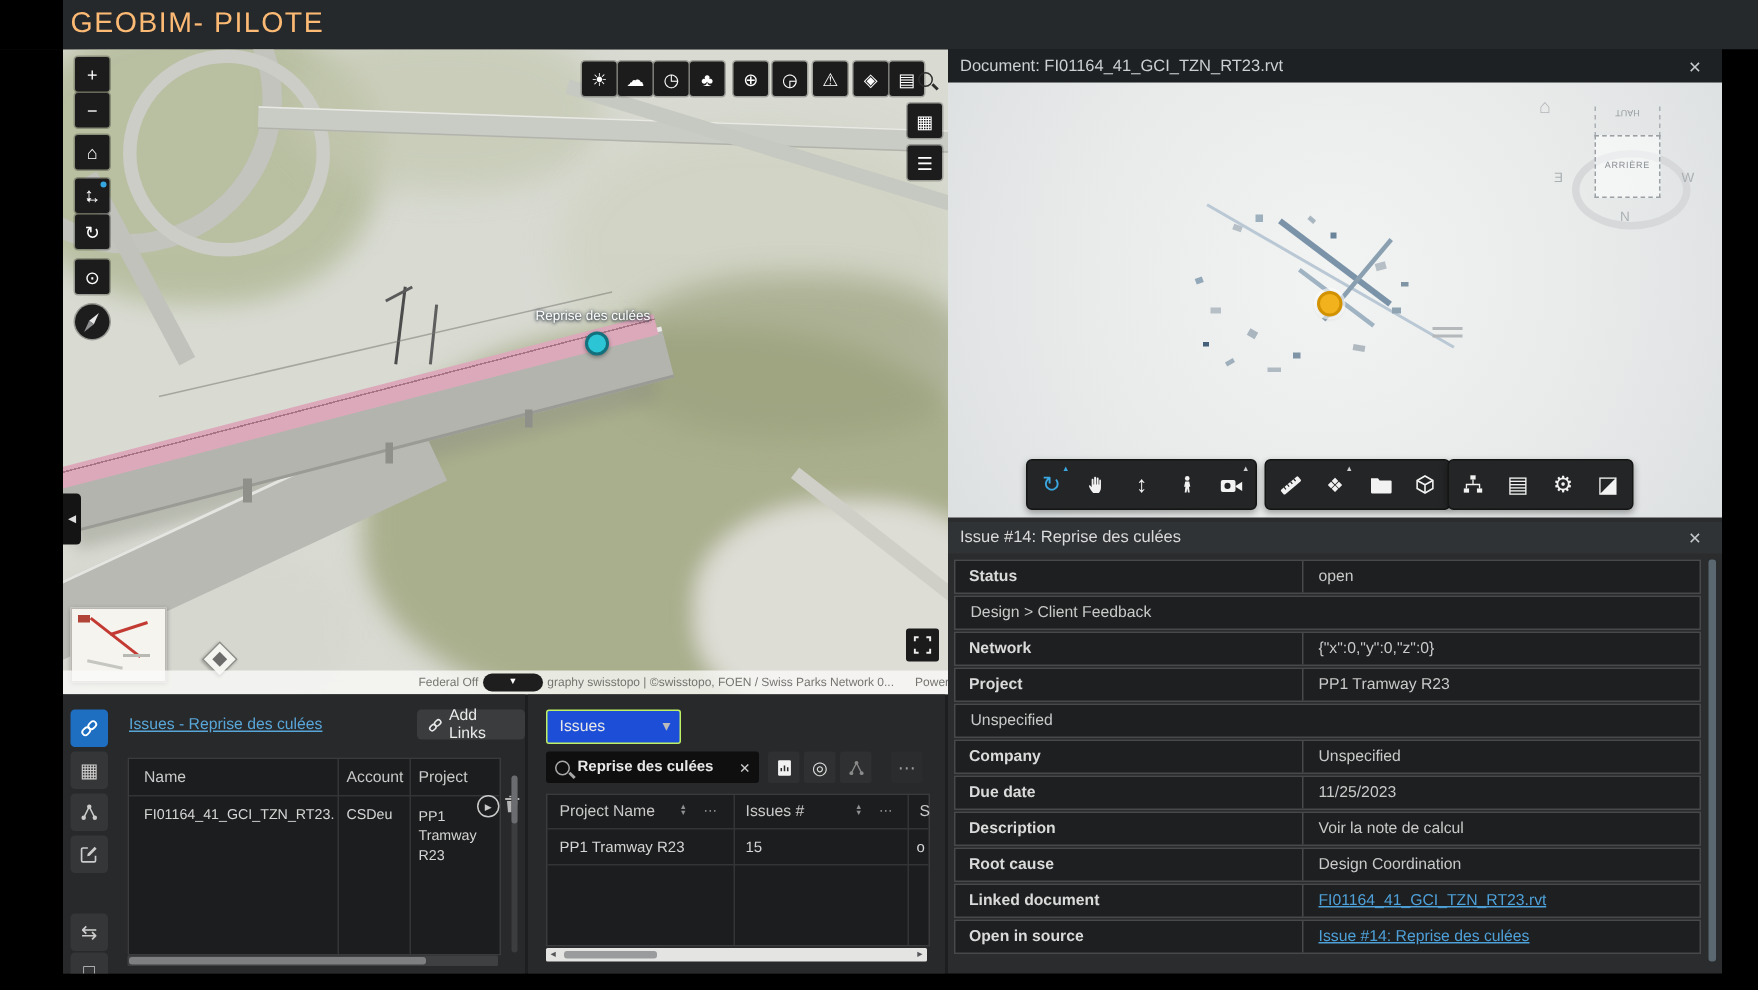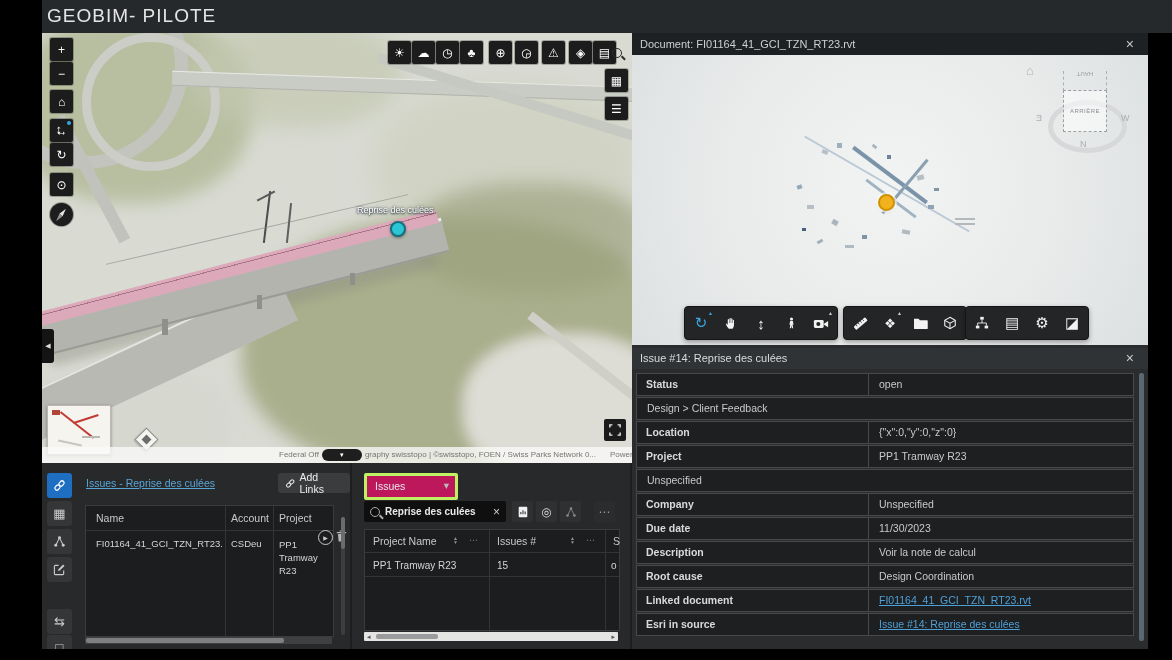--- a/index.html
+++ b/index.html
@@ -2,21 +2,21 @@
 <html><head>
 <meta charset="utf-8">
 <style>
   html,body{margin:0;padding:0;background:#000;}
   #root{position:relative;width:1172px;height:660px;background:#000;overflow:hidden;
         font-family:"Liberation Sans",sans-serif;-webkit-font-smoothing:antialiased;}
   .abs{position:absolute;}
   
   .hdr{left:0;top:0;width:1172px;height:33px;background:#26292c;}
   .hdr-black{left:0;top:0;width:42px;height:33px;background:#000;}
-  .hdr-title{left:47px;top:5px;font-size:19px;letter-spacing:1px;color:#e5e5e5;font-weight:500;}
+  .hdr-title{left:47px;top:5px;font-size:19px;letter-spacing:1px;color:#fdba74;font-weight:500;}
   .logo{right:34px;top:2px;text-align:right;line-height:1;margin-top:33px;}
   .logo .l1{font-size:20px;color:#f3f4f5;letter-spacing:.5px;}
   .logo .l1 b{font-weight:800;}
   .logo .plus{color:#45b6dc;font-weight:800;font-size:13px;vertical-align:6px;}
   .logo .l2{font-size:6.5px;color:#8fa0a8;letter-spacing:1.6px;margin-top:2px;}
   
   .gut-l{left:0;top:33px;width:42px;height:617px;background:#000;}
   .gut-r{left:1148px;top:33px;width:24px;height:617px;background:#000;}
   .footer{left:0;top:649px;width:1172px;height:11px;background:#000;}
   
@@ -71,21 +71,21 @@
   .sbtn{position:absolute;left:5px;width:25px;height:25px;background:#353637;border-radius:3px;display:flex;align-items:center;justify-content:center;color:#ccc;font-size:13px;}
   .sbtn.blue{background:#1e6fc2;color:#fff;}
   .bc-link{position:absolute;font-size:10.5px;color:#58a6d8;text-decoration:underline;}
   .addlinks{position:absolute;height:20px;background:#3b3c3d;border-radius:3px;color:#ececec;font-size:10.5px;display:flex;align-items:center;gap:4px;padding:0 7px;}
   .dtable{position:absolute;background:#1c1d1e;border:1px solid #3a3b3c;}
   .th{position:absolute;font-size:10.5px;color:#c9c9c9;}
   .td{position:absolute;font-size:9.5px;color:#d5d5d5;}
   .sep{position:absolute;background:#333436;}
   .sort{position:absolute;display:flex;flex-direction:column;line-height:4px;font-size:5px;color:#8f9092;}
   .more3{position:absolute;font-size:9px;color:#8f9092;letter-spacing:1px;}
-  .drop{position:absolute;background:#be185d;border:3px solid #bef264;border-radius:2px;color:#e8e8e8;font-size:10.5px;}
+  .drop{position:absolute;background:#1d4ed8;border:1px solid #bef264;border-radius:2px;color:#e8e8e8;font-size:10.5px;}
   .searchbox{position:absolute;background:#0f0f10;border-radius:2px;color:#e8e8e8;font-size:10px;display:flex;align-items:center;}
   .mbtn2{position:absolute;width:21px;height:21px;background:#2f3031;border-radius:2px;display:flex;align-items:center;justify-content:center;color:#e0e0e0;font-size:12px;}
   .hscroll{position:absolute;background:#e4e4e3;border-radius:1px;}
   .hscroll .thumb{position:absolute;top:2px;height:5px;background:#9a9b9d;border-radius:2px;}
   .hscroll .ar{position:absolute;top:0;font-size:7px;color:#55565a;line-height:9px;}
   .vscrollL{position:absolute;width:4px;background:#3c3d3f;border-radius:2px;}
   .vscrollL .vthumb{position:absolute;left:0;width:4px;background:#6a6c6f;border-radius:2px;}
   .circle-play{display:inline-flex;width:13px;height:13px;border:1.3px solid #c9c9c9;border-radius:50%;align-items:center;justify-content:center;font-size:6px;color:#c9c9c9;}
 </style>
 </head>
@@ -352,52 +352,52 @@
     </div>
 
     <div class="irow" style="left:4px;top:340px;">
         <div class="lab">Status</div>
         <div class="val">open</div>
       </div>
     <div class="irow" style="left:4px;top:364px;">
         <div class="val">Design &gt; Client Feedback</div>
       </div>
     <div class="irow" style="left:4px;top:388px;">
-        <div class="lab">Location</div>
+        <div class="lab">Network</div>
         <div class="val">{"x":0,"y":0,"z":0}</div>
       </div>
     <div class="irow" style="left:4px;top:412px;">
         <div class="lab">Project</div>
         <div class="val">PP1 Tramway R23</div>
       </div>
     <div class="irow" style="left:4px;top:436px;">
         <div class="val">Unspecified</div>
       </div>
     <div class="irow" style="left:4px;top:460px;">
         <div class="lab">Company</div>
         <div class="val">Unspecified</div>
       </div>
     <div class="irow" style="left:4px;top:484px;">
         <div class="lab">Due date</div>
-        <div class="val">11/30/2023</div>
+        <div class="val">11/25/2023</div>
       </div>
     <div class="irow" style="left:4px;top:532px;">
         <div class="lab">Root cause</div>
         <div class="val">Design Coordination</div>
       </div>
     <div class="irow" style="left:4px;top:508px;">
         <div class="lab">Description</div>
         <div class="val">Voir la note de calcul</div>
       </div>
     <div class="irow" style="left:4px;top:556px;">
         <div class="lab">Linked document</div>
         <div class="val link">FI01164_41_GCI_TZN_RT23.rvt</div>
       </div>
     <div class="irow" style="left:4px;top:580px;">
-        <div class="lab">Esri in source</div>
+        <div class="lab">Open in source</div>
         <div class="val link">Issue #14: Reprise des culées</div>
       </div>
 
     <div class="abs rscroll"></div>
   </div>
 
   <div class="abs bstrip">
 
     <div class="panelL">
       <div class="sbtn blue" style="top:10px;">

